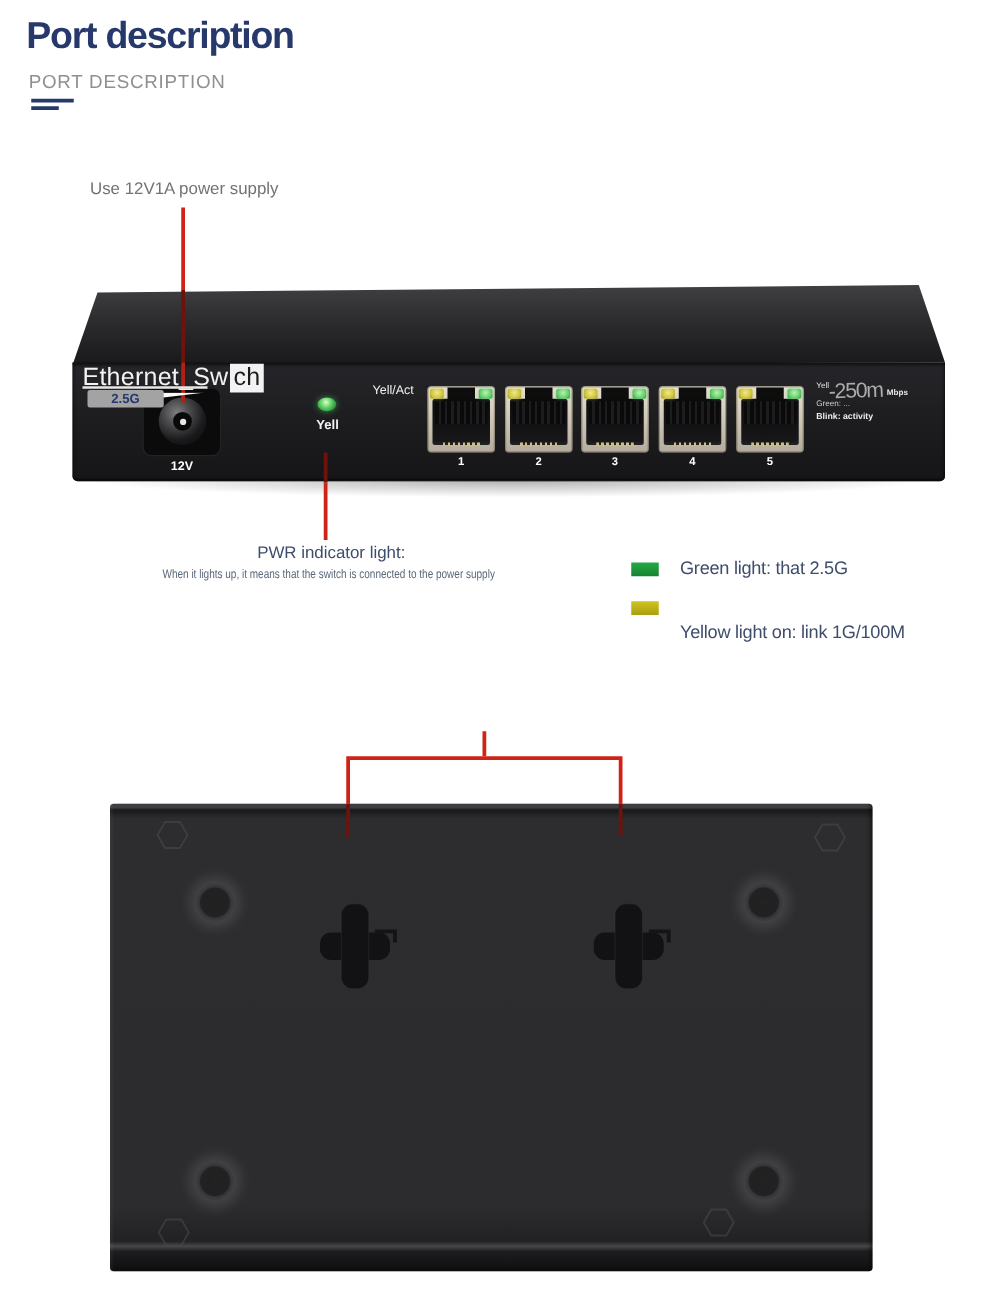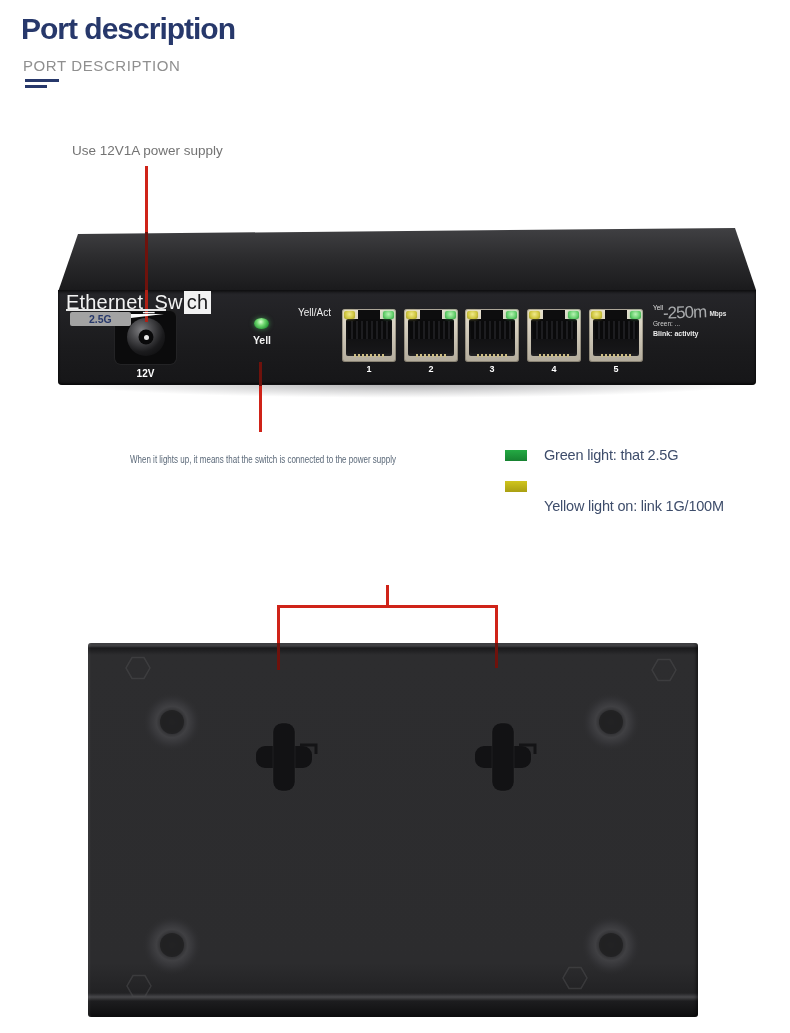--- a/index.html
+++ b/index.html
@@ -198,20 +198,21 @@
       <div class="sn1">
         <span class="sn-pre">Yell</span><span class="sn-big">-250m</span><span class="sn-suf">Mbps</span>
       </div>
       <div class="sn2">Green: ...</div>
       <div class="sn3">Blink: activity</div>
     </div>
   </div>
 
   <div class="abs redline dark" style="left:259px; top:362px; height:24px; z-index:5;"></div>
   <div class="abs redline" style="left:259px; top:386px; height:46px;"></div>
+  <div class="abs pwr-title">PWR indicator light:</div>
   <div class="abs pwr-desc">When it lights up, it means that the switch is connected to the power supply</div>
 
   <div class="abs lg-swatch green"></div>
   <div class="abs lg-label green">Green light: that 2.5G</div>
   <div class="abs lg-swatch yellow"></div>
   <div class="abs lg-label yellow">Yellow light on: link 1G/100M</div>
 
   <div class="abs redline" style="left:386px; top:585px; height:20px;"></div>
   <div class="abs redline" style="left:277px; top:605px; width:221px; height:3px;"></div>
   <div class="abs redline" style="left:277px; top:608px; height:35px;"></div>

